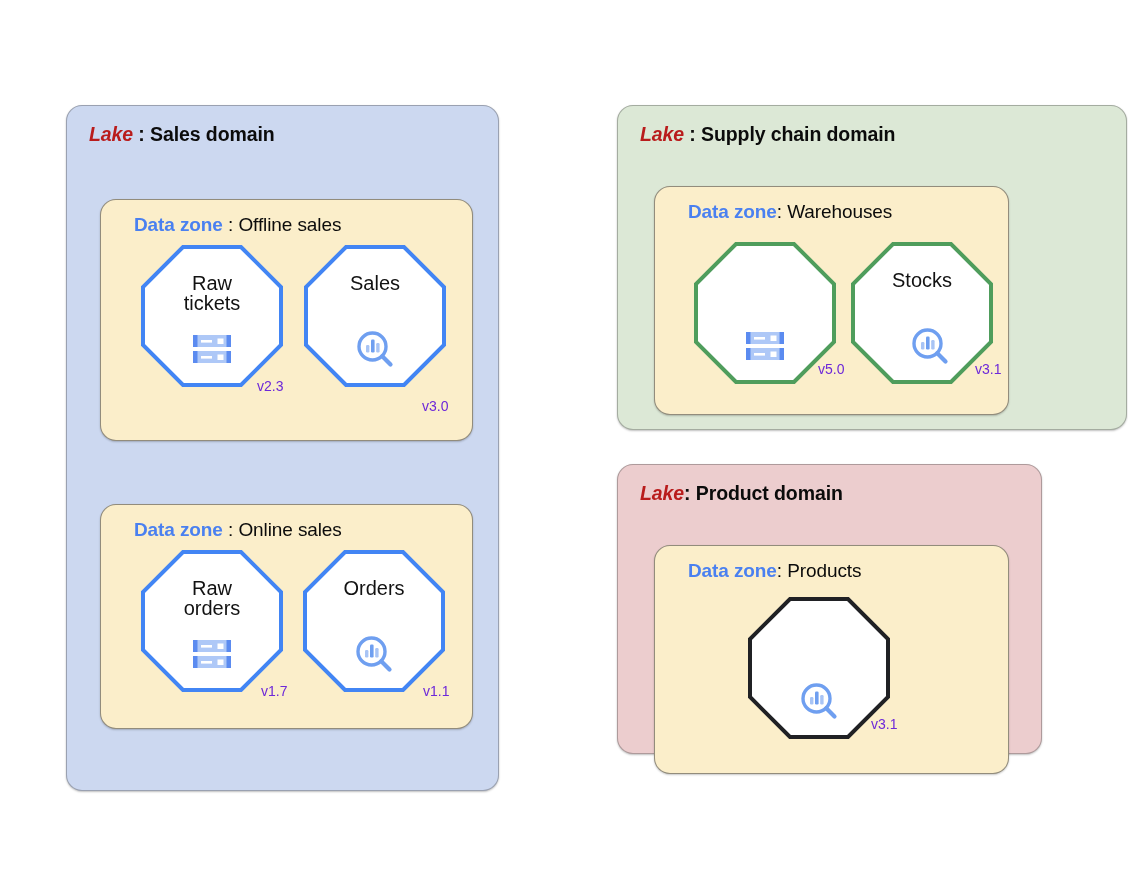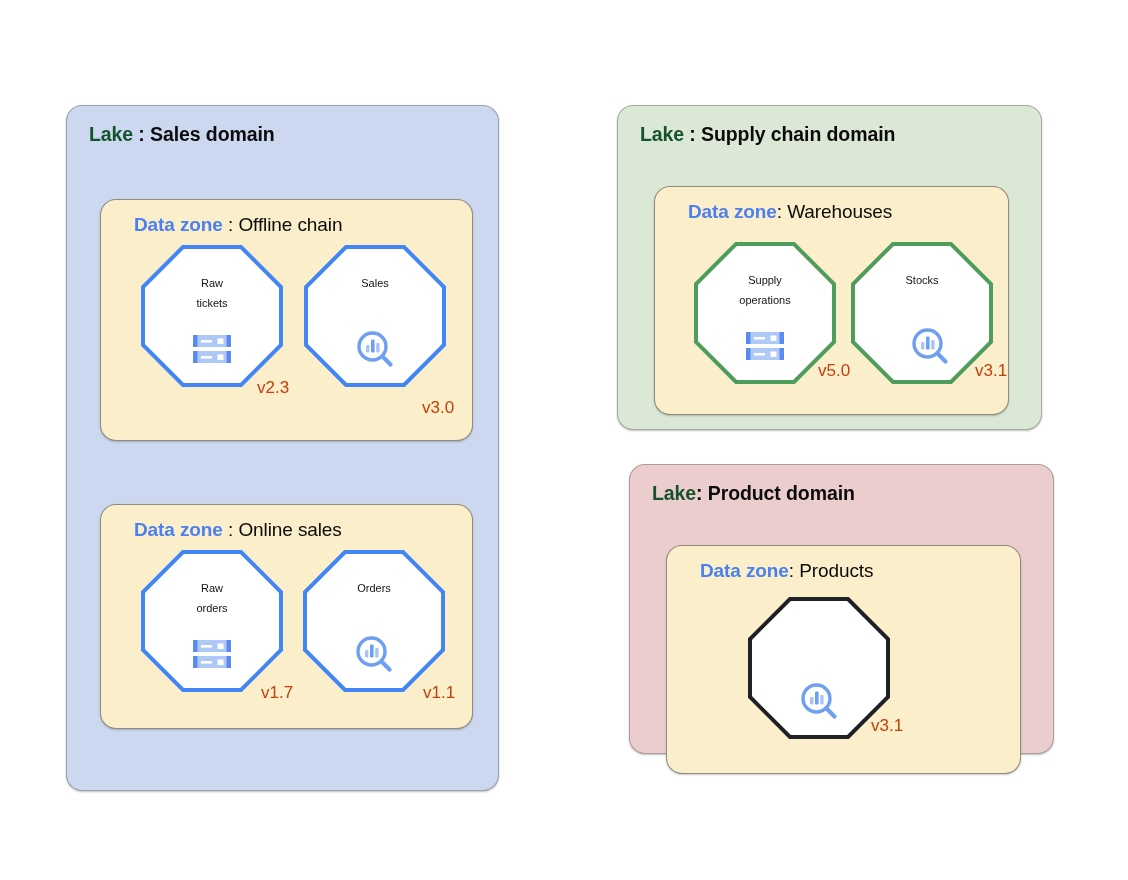--- a/index.html
+++ b/index.html
@@ -17,33 +17,33 @@
 
   
   .lake {
     position: absolute;
     border-radius: 16px;
     box-sizing: border-box;
     border: 1px solid rgba(60,60,60,0.35);
     box-shadow: 0 1px 2px rgba(0,0,0,0.25);
   }
   #lake-sales      { left: 66px;  top: 105px; width: 433px; height: 686px; background: #ccd8f0; }
-  #lake-supply     { left: 617px; top: 105px; width: 425px; height: 325px; background: #dce8d6; }
-  #lake-product    { left: 617px; top: 464px; width: 425px; height: 290px; background: #eccdce; margin-left: 12px; }
+  #lake-supply     { left: 617px; top: 105px; width: 510px; height: 325px; background: #dce8d6; }
+  #lake-product    { left: 617px; top: 464px; width: 425px; height: 290px; background: #eccdce; }
 
   .lake-title {
     position: absolute;
     left: 22px;
     top: 17px;
     font-size: 19.5px;
     font-weight: bold;
     white-space: nowrap;
     letter-spacing: -0.1px;
   }
-  .lake-title .kw { color: #14532d; }
+  .lake-title .kw { color: #b91c1c; font-style: italic; }
   .lake-title .nm { color: #0b0b0b; }
 
   
   .zone {
     position: absolute;
     border-radius: 16px;
     box-sizing: border-box;
     background: #fbeeca;
     border: 1px solid rgba(60,60,60,0.55);
     box-shadow: 0 1px 2px rgba(0,0,0,0.22);
@@ -76,29 +76,29 @@
     width: 142px;
     height: 142px;
     display: block;
   }
   .tile-label {
     position: absolute;
     left: 0;
     top: 28px;
     width: 142px;
     text-align: center;
-    font-size: 11px;
+    font-size: 20px;
     line-height: 20px;
     color: #121212;
     white-space: pre-line;
   }
   .tile-version {
     position: absolute;
-    font-size: 17px;
-    color: #c2410c;
+    font-size: 14px;
+    color: #6d28d9;
     white-space: nowrap;
   }
   .tile-icon {
     position: absolute;
     left: 50%;
     top: 82px;
     transform: translateX(-50%);
     width: 44px;
     height: 44px;
   }
@@ -148,21 +148,21 @@
   </defs>
 </svg>
 
 <div class="lake" id="lake-sales">
   <div class="lake-title">
     <span class="kw">Lake</span><span class="nm"> : Sales domain</span>
   </div>
 
   <div class="zone" id="zone-offline">
     <div class="zone-title">
-      <span class="kw">Data zone</span><span class="nm"> : Offline chain</span>
+      <span class="kw">Data zone</span><span class="nm"> : Offline sales</span>
     </div>
   </div>
 
   <div class="zone" id="zone-online">
     <div class="zone-title">
       <span class="kw">Data zone</span><span class="nm"> : Online sales</span>
     </div>
   </div>
 </div>
 
@@ -239,22 +239,20 @@
         <use href="#def-analytics-search-icon"></use>
       </svg>
   </div>
 </div>
 <div class="tile-version v-orders">v1.1</div>
 
 <div class="tile" id="tile-supply-ops">
   <svg viewBox="0 0 142 142">
     <polygon points="42,2 100,2 140,42 140,100 100,140 42,140 2,100 2,42" fill="#ffffff" stroke="#4f9d5c" stroke-width="4"></polygon>
   </svg>
-  <div class="tile-label">Supply
-operations</div>
   <div class="tile-icon">
     <svg viewBox="0 0 44 44">
         <use href="#def-database-icon"></use>
       </svg>
   </div>
 </div>
 <div class="tile-version v-supply-ops">v5.0</div>
 
 <div class="tile" id="tile-stocks">
   <svg viewBox="0 0 142 142">

